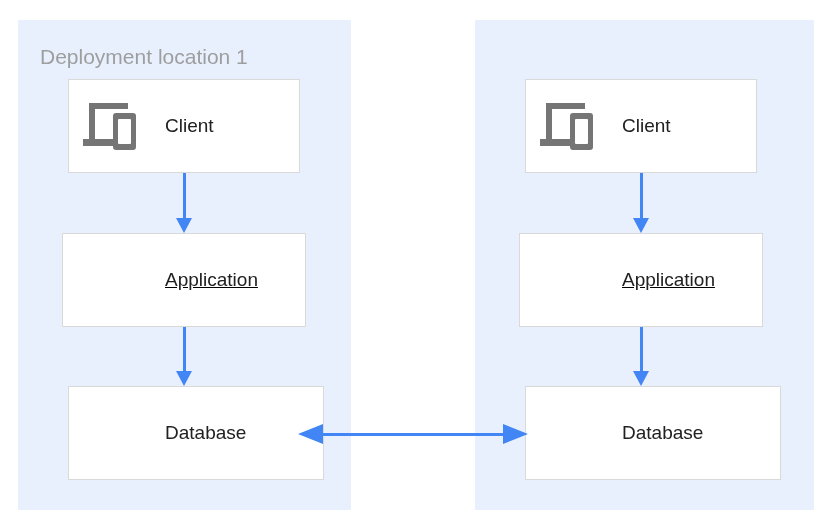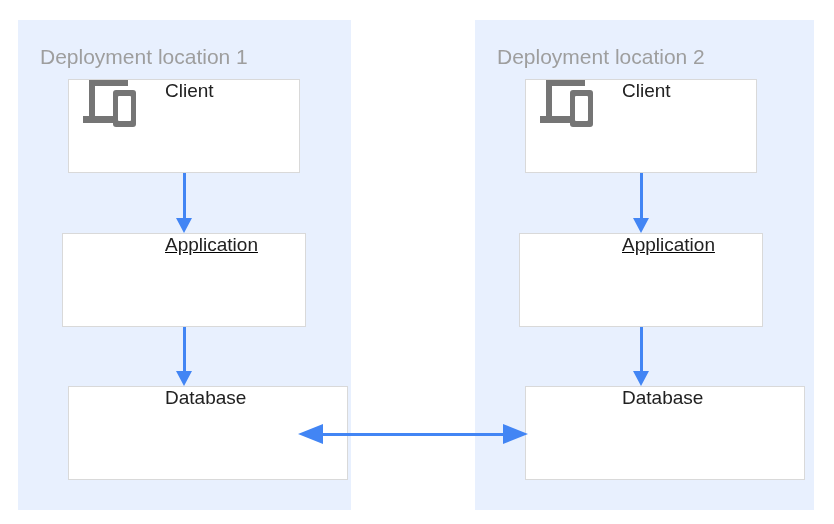--- a/index.html
+++ b/index.html
@@ -28,24 +28,25 @@
     line-height: 24px;
     color: #9e9e9e;
     white-space: nowrap;
   }
 
   .node {
     position: absolute;
     background: #ffffff;
     border: 1px solid #d9d9d9;
     display: flex;
+    align-items: center;
   }
   .node-client { left: 50px; top: 59px;  width: 232px; height: 94px; padding-left: 14px; }
   .node-app    { left: 44px; top: 213px; width: 244px; height: 94px; padding-left: 20px; text-decoration: underline; }
-  .node-db     { left: 50px; top: 366px; width: 280px; height: 94px; padding-left: 14px; }
+  .node-db     { left: 50px; top: 366px; width: 256px; height: 94px; padding-left: 14px; }
 
   .node-label {
     font-size: 19px;
     color: #212121;
     margin-left: 26px;
     white-space: nowrap;
   }
 
   .icon-wrap { width: 56px; height: 47px; flex: 0 0 56px; display: flex; align-items: center; }
 
@@ -154,21 +155,20 @@
           <span class="server-bar"></span>
           <span class="server-bar"></span>
           <span class="server-bar"></span>
         </span>
       </span>
       <span class="node-label">Database</span>
     </div>
   </div>
 
   <div class="panel panel-2">
-    <div class="panel-title">Deployment location 2</div>
 
     <div class="node node-client">
       <span class="icon-wrap">
         <svg width="56" height="47" viewBox="0 0 56 47">
           <g fill="#757575">
             <rect x="6" y="0" width="39" height="6"></rect>
             <rect x="6" y="0" width="6" height="37"></rect>
             <rect x="0" y="36" width="33" height="7"></rect>
             <rect x="30" y="10" width="23" height="37" rx="3"></rect>
             <rect x="35" y="16" width="13" height="25" rx="1" fill="#ffffff"></rect>

